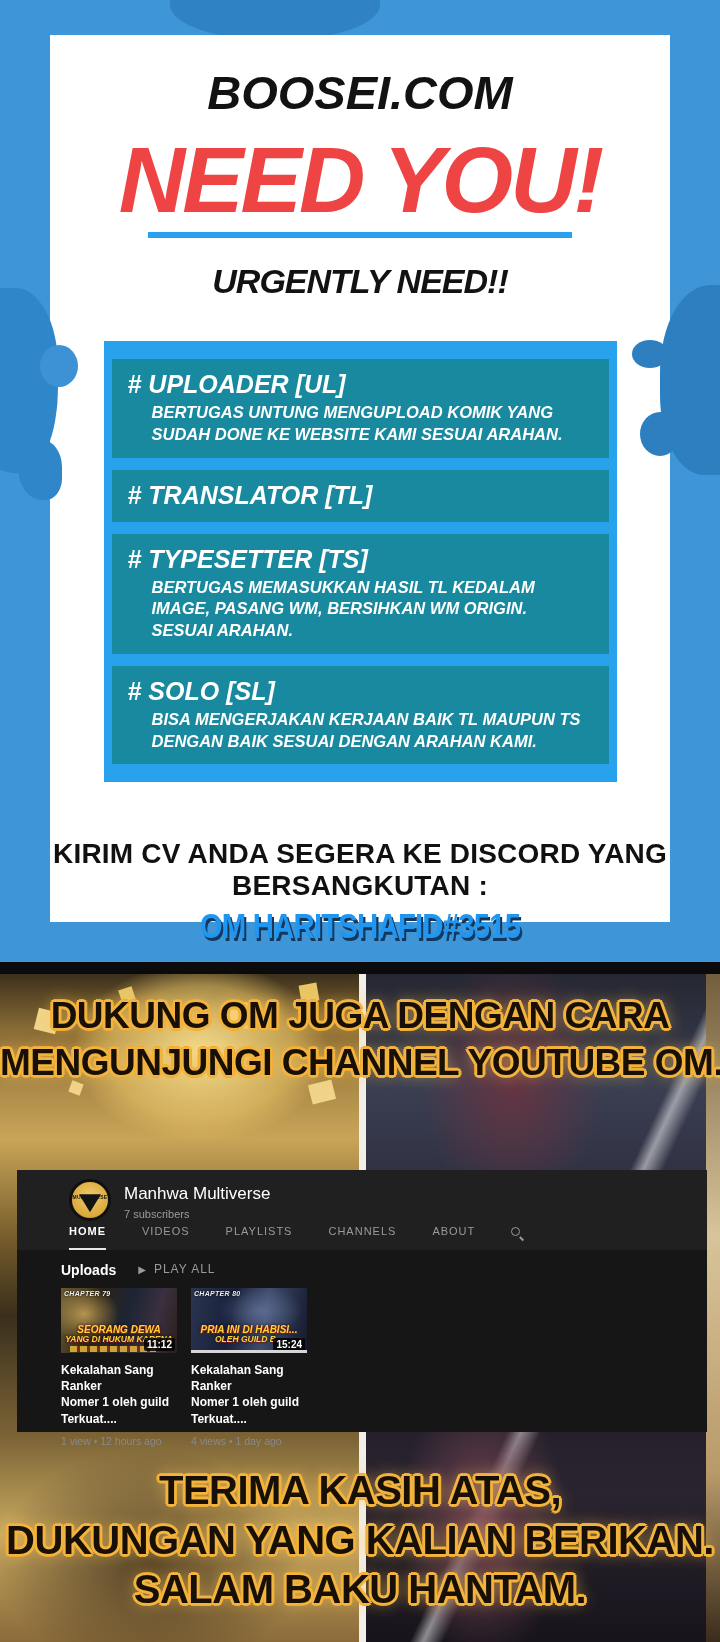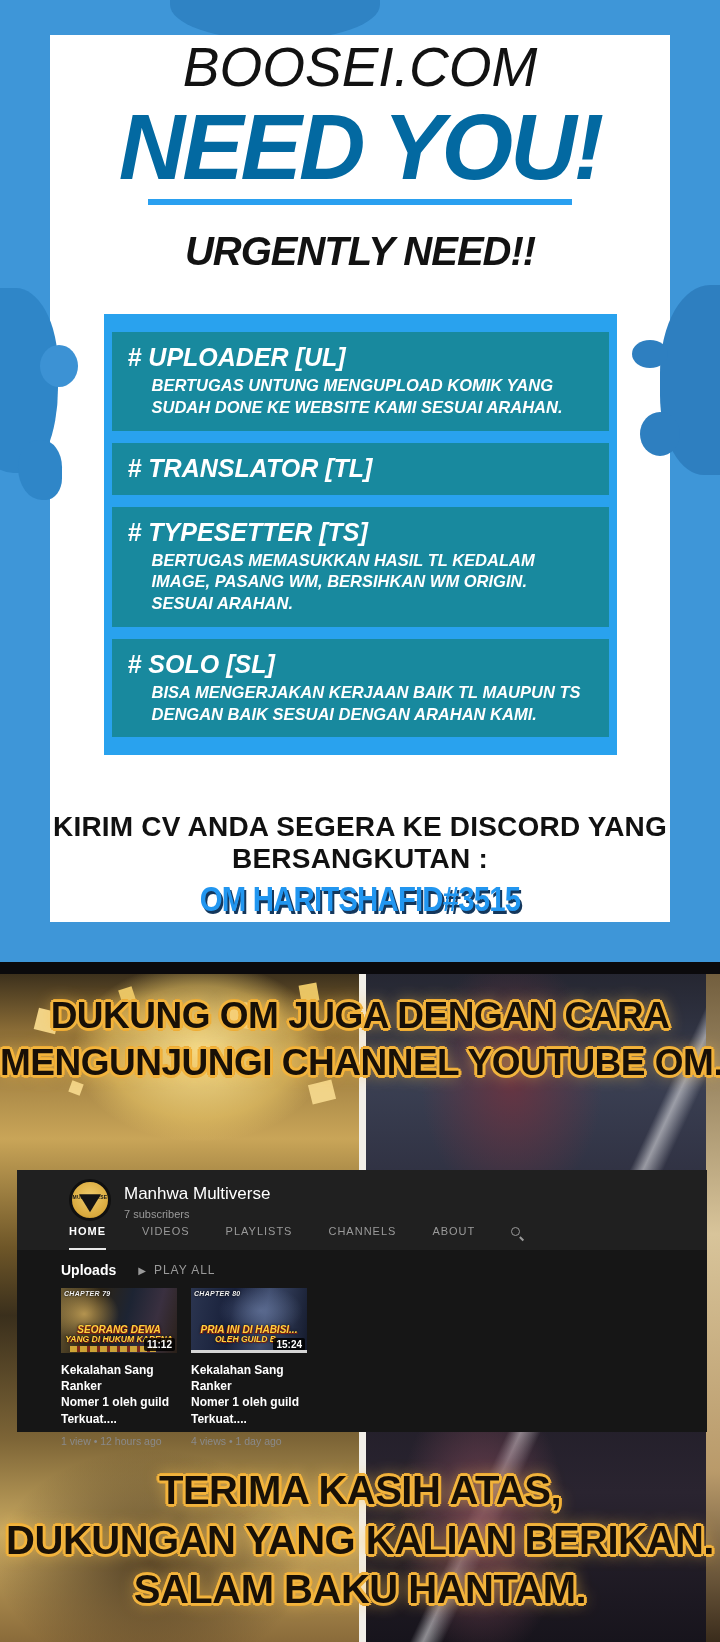--- a/index.html
+++ b/index.html
@@ -12,24 +12,24 @@
   .blob { position:absolute; background:#2f83c4; }
   .blob-top { left:170px; top:-34px; width:210px; height:74px; border-radius:48%; z-index:0; }
   .blob-left-main { left:-34px; top:288px; width:92px; height:185px; border-radius:0 46% 40% 52%/0 42% 46% 40%; z-index:2; background:#2f86c8; }
   .blob-left-thumb { left:40px; top:345px; width:38px; height:42px; border-radius:50%; z-index:2; background:#3c92d4; }
   .blob-left-tail { left:18px; top:440px; width:44px; height:60px; border-radius:50% 50% 40% 60%; z-index:2; background:#2f86c8; }
   .blob-right-main { right:-36px; top:285px; width:96px; height:190px; border-radius:52% 0 0 46%/46% 0 0 42%; z-index:2; background:#2e7fc0; }
   .blob-right-ear { right:52px; top:340px; width:36px; height:28px; border-radius:50%; z-index:2; background:#2e7fc0; }
   .blob-right-chin { right:40px; top:412px; width:40px; height:44px; border-radius:50%; z-index:2; background:#2e7fc0; }
 
   .card { position:absolute; left:50px; top:35px; width:620px; height:887px; background:#ffffff; z-index:1; text-align:center; }
-  .site-title { font-size:55px; font-weight:400; font-style:italic; letter-spacing:0px; color:#121212; }
-  .headline { margin-top:2px; font-size:92px; font-weight:900; font-style:italic; letter-spacing:-3px; color:#0369a1; line-height:1.0; }
+  .site-title { margin-top:30px; font-size:47px; font-weight:700; font-style:italic; letter-spacing:0px; color:#121212; }
+  .headline { margin-top:14px; font-size:92px; font-weight:900; font-style:italic; letter-spacing:-3px; color:#ef4444; line-height:1.0; }
   .headline-underline { width:424px; height:6px; background:#2aa0f0; margin:6px auto 0; }
-  .subheadline { margin-top:24px; font-size:40px; font-weight:900; font-style:italic; color:#121212; letter-spacing:-1px; }
+  .subheadline { margin-top:24px; font-size:34px; font-weight:900; font-style:italic; color:#121212; letter-spacing:-1px; }
 
   .roles-box { width:513px; margin:40px auto 0; background:#29a2ee; padding:18px 8px; text-align:left; }
   .role-card { background:#18899e; padding:11px 16px 12px; margin-bottom:12px; }
   .role-card:last-child { margin-bottom:0; }
   .role-title { color:#ffffff; font-size:25px; font-weight:900; font-style:italic; letter-spacing:0; }
   .role-desc { margin-top:3px; margin-left:24px; color:#ffffff; font-size:16.5px; font-weight:700; font-style:italic; line-height:1.32; }
 
   .cv-line { margin-top:56px; font-size:28px; font-weight:800; color:#111; letter-spacing:0.2px; }
   .discord-handle { margin-top:4px; font-size:35px; font-weight:900; color:#2196f0; letter-spacing:-1px;
                     transform:scaleX(.84); transform-origin:center; text-shadow:2.5px 2.5px 0 #14375c; }
@@ -79,21 +79,21 @@
   .yt-channel-name { position:absolute; left:107px; top:14px; font-size:17px; color:#ffffff; font-weight:400; }
   .yt-subs { position:absolute; left:107px; top:38px; font-size:11px; color:#9a9a9a; }
   .yt-tabs { position:absolute; left:52px; bottom:0; display:flex; align-items:flex-end; gap:36px; }
   .yt-tab { font-size:11px; letter-spacing:1px; color:#9a9a9a; padding-bottom:11px; border-bottom:2px solid transparent; }
   .yt-tab.active { color:#ffffff; border-bottom-color:#e8e8e8; font-weight:700; }
   .yt-search { position:relative; width:14px; height:14px; margin-bottom:9px; }
   .yt-search .lens { position:absolute; left:0; top:0; width:9px; height:9px; border:1.5px solid #9a9a9a; border-radius:50%; }
   .yt-search .tail { position:absolute; left:9px; top:9px; width:5px; height:1.5px; background:#9a9a9a; transform:rotate(45deg); transform-origin:left center; }
 
   .yt-content { position:relative; width:100%; height:182px; background:#161616; }
-  .uploads-row { position:absolute; left:44px; top:12px; display:flex; align-items:center; gap:22px; }
+  .uploads-row { position:absolute; left:44px; top:12px; display:flex; align-items:flex-start; gap:22px; }
   .uploads-label { font-size:14px; font-weight:700; color:#ffffff; }
   .playall { display:flex; align-items:center; gap:8px; }
   .playall .tri-glyph { color:#9a9a9a; font-size:10px; }
   .playall-label { font-size:12px; letter-spacing:1px; color:#9a9a9a; }
 
   .video-card { position:absolute; top:38px; width:116px; }
   .video-card.v1 { left:44px; } .video-card.v2 { left:174px; }
   .thumb { position:relative; width:116px; height:65px; overflow:hidden; }
   .thumb.t1 { background:
       radial-gradient(50px 40px at 20% 40%, rgba(201,165,88,.85), rgba(0,0,0,0) 70%),

